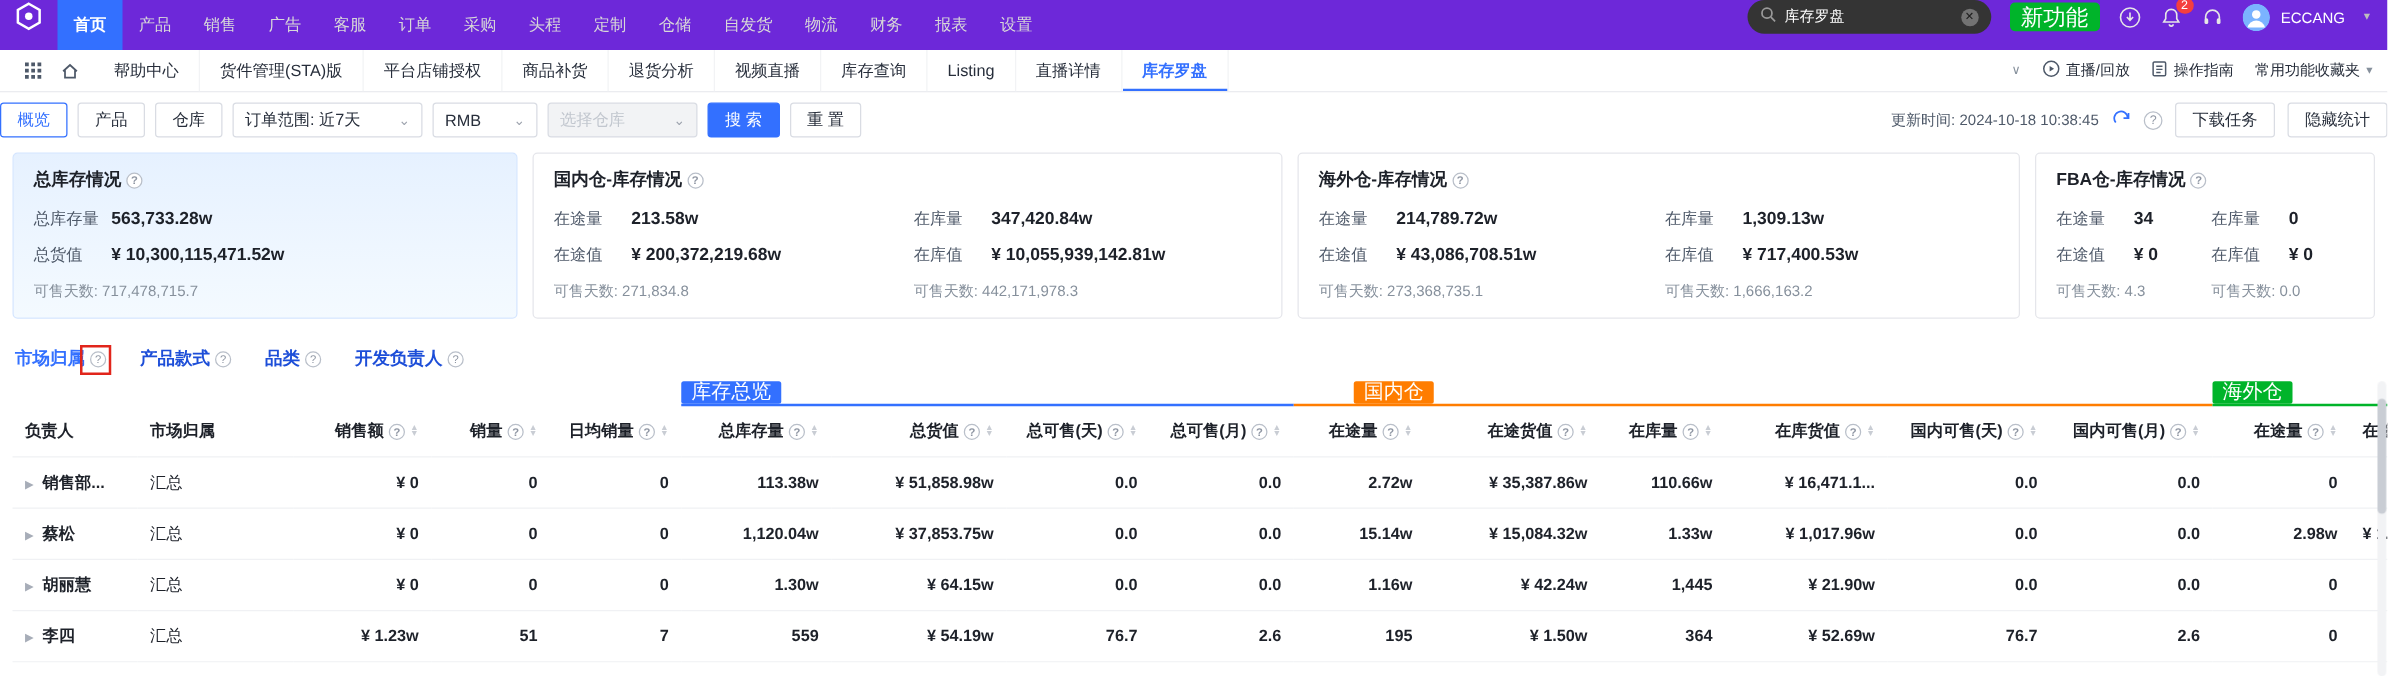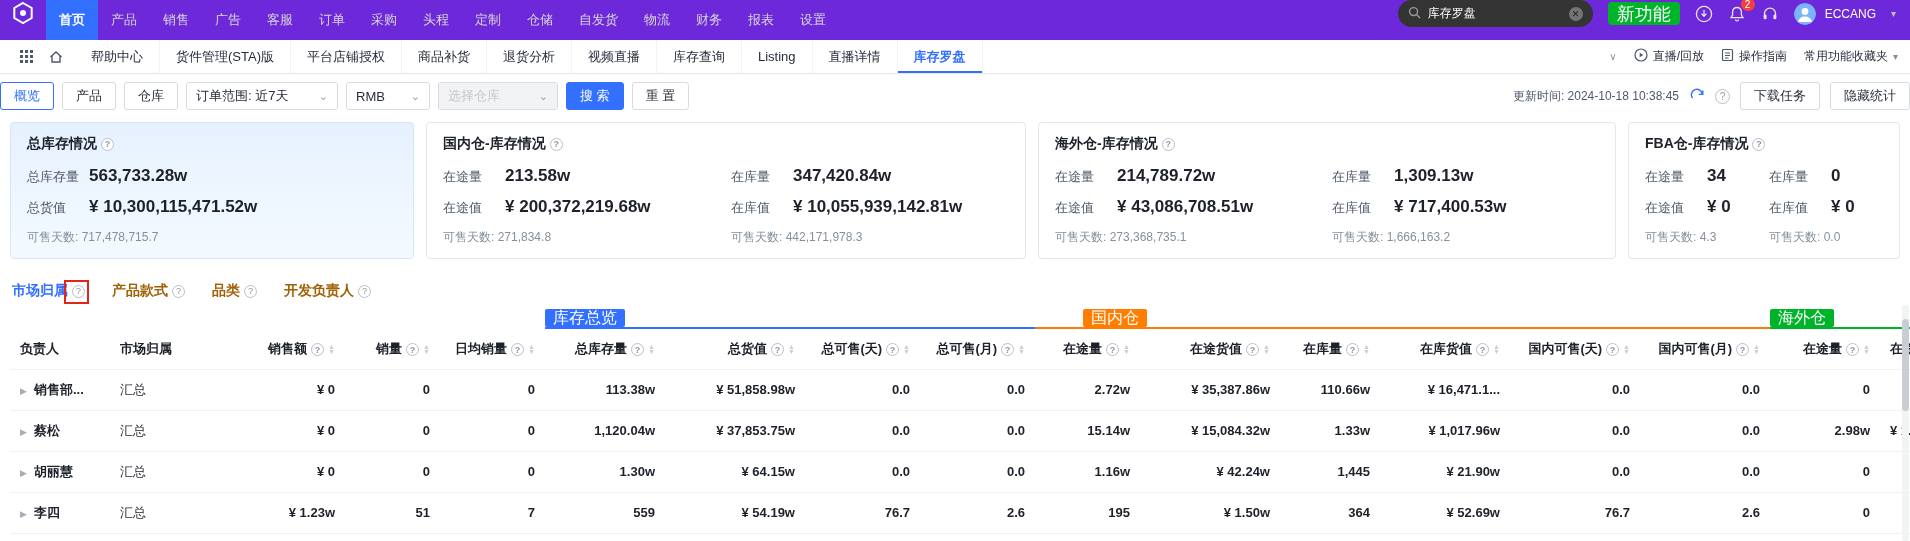--- a/index.html
+++ b/index.html
@@ -54,27 +54,27 @@
   .card { border:1px solid #e5e6eb; border-radius:4px; padding:12px 16px; background:#fff; min-height:128px; }
   .card:nth-child(1){ width:404px; background:linear-gradient(180deg,#e6f1ff,#f4faff); border-color:#d4e5ff; }
   .card:nth-child(2){ width:600px; }
   .card:nth-child(3){ width:578px; }
   .card:nth-child(4){ width:272px; }
   .card-title { font-size:14px; font-weight:bold; color:#1d2129; display:flex; align-items:center; margin-bottom:13px; }
   .card-cols { display:flex; gap:10px; }
   .card-col { flex:1; display:flex; flex-direction:column; gap:11px; }
   .metric { display:flex; align-items:baseline; gap:10px; font-size:13px; }
   .metric-label { color:#4e5969; min-width:52px; white-space:nowrap; }
-  .metric-value { color:#1d2129; font-weight:bold; font-size:17px; white-space:nowrap; }
+  .metric-value { color:#1d2129; font-weight:bold; font-size:14px; white-space:nowrap; }
   .days { color:#86909c; font-size:12px; margin-top:1px; white-space:nowrap; }
 
   
   .section-tabs { display:flex; align-items:center; gap:27px; padding:9px 12px 7px; background:#fff; }
   .stab { display:flex; align-items:center; cursor:pointer; }
-  .stab-label { font-size:14px; font-weight:600; color:#a16207; }
+  .stab-label { font-size:14px; font-weight:600; color:#1d4ed8; }
   .stab.active .stab-label { color:#3370ff; }
   .q-wrap { position:relative; display:inline-flex; }
   .red-annotation { position:absolute; left:-4px; top:-5px; width:25px; height:24px; border:2px solid #e1251b; pointer-events:none; z-index:5; }
 
   
   .table-wrap { position:relative; padding-left:10px; width:1910px; overflow:hidden; background:#fff; }
   .chips-row { position:relative; height:22px; }
   .chip { position:absolute; top:2px; height:18px; line-height:18px; padding:0 8px; font-size:16px; color:#fff; border-radius:2px; white-space:nowrap; }
   .group-line { position:absolute; bottom:0; height:2px; }
   table { border-collapse:collapse; table-layout:fixed; width:2010px; }

